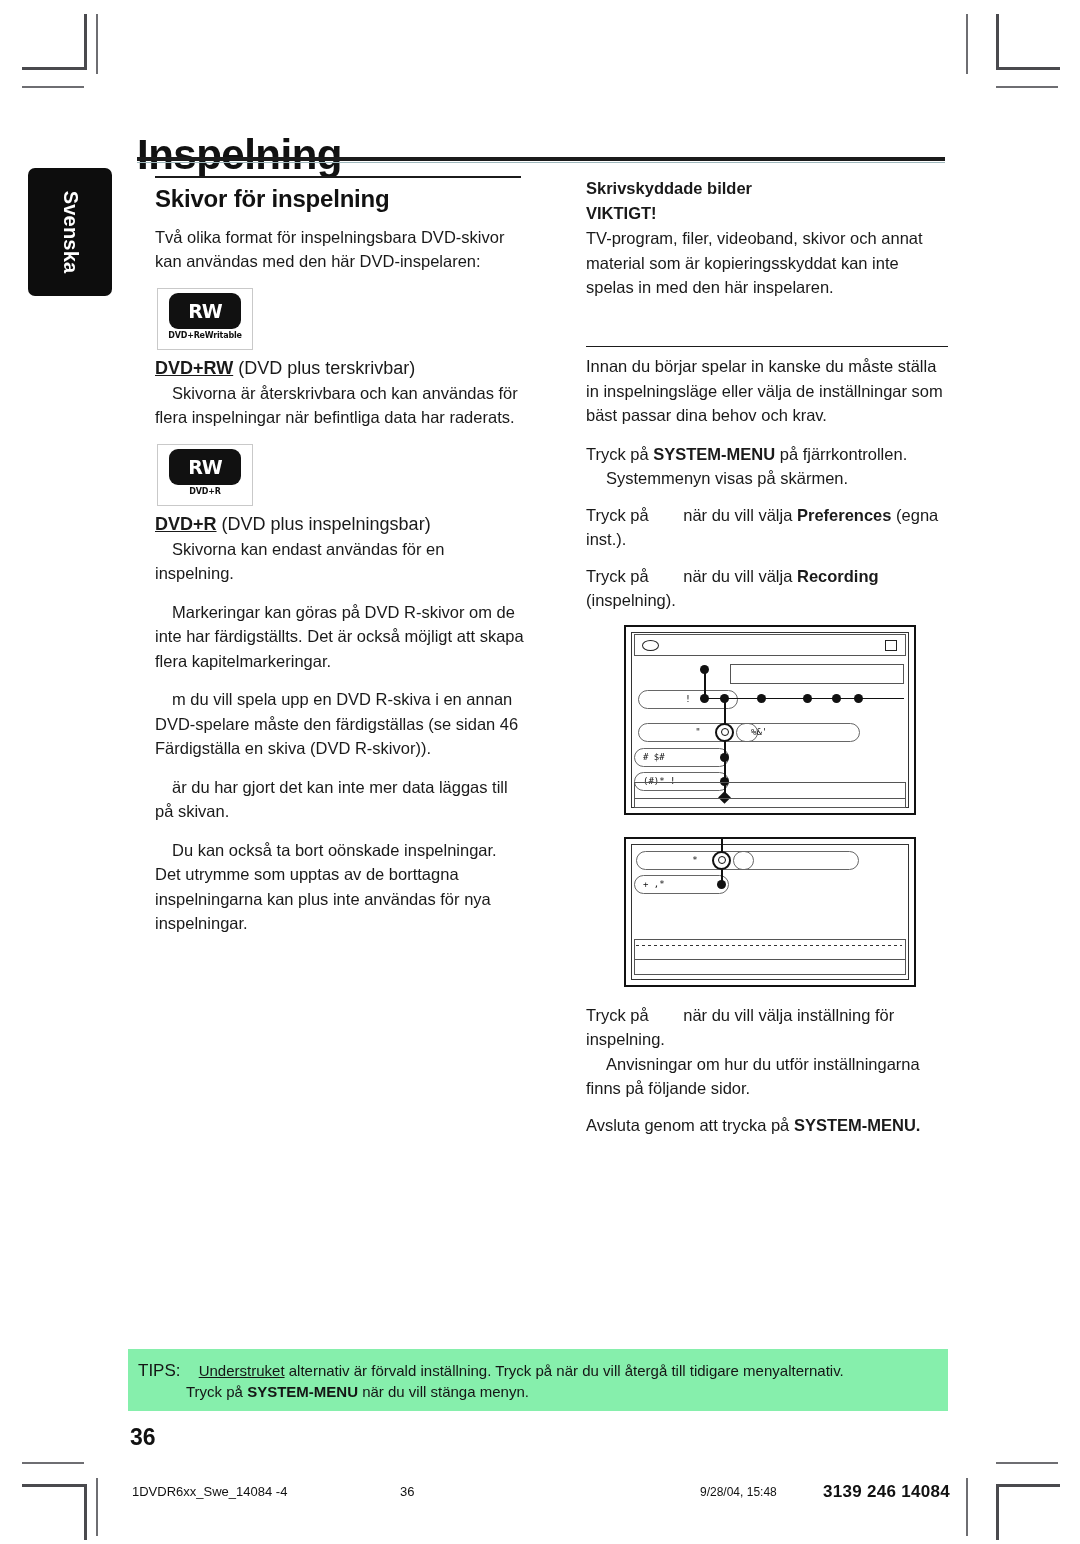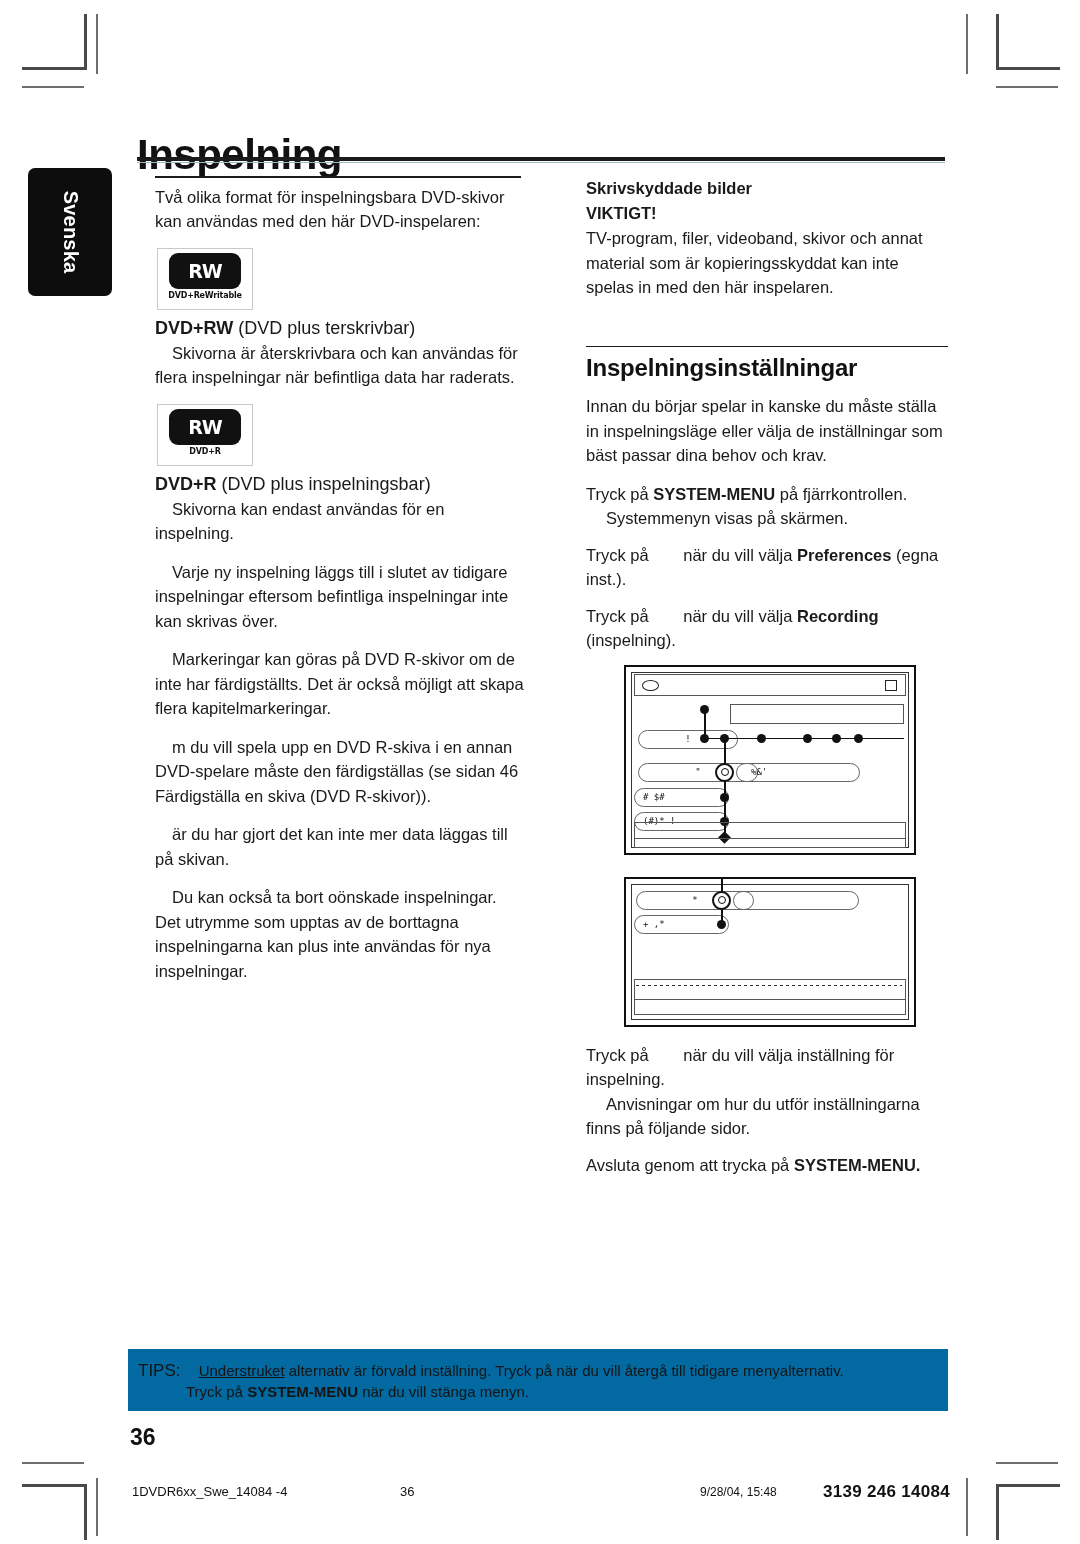--- a/index.html
+++ b/index.html
@@ -113,21 +113,21 @@
   p.body {
     font-size: 16.5px;
     line-height: 24.5px;
     margin: 0 0 14px 0;
     color: #1a1a1a;
   }
   p.body.tight { margin-bottom: 0; }
   p.body.indent { text-indent: 17px; }
 
   .b { font-weight: bold; }
-  .u-bold { font-weight: bold; }
+  .u-bold { font-weight: bold; text-decoration: underline; }
 
   
   .logo-box {
     width: 96px;
     height: 62px;
     border: 1px solid #c9c9c9;
     box-sizing: border-box;
     padding: 4px 4px 2px 4px;
     margin: 8px 0 8px 2px;
     background: #fff;
@@ -292,21 +292,21 @@
     background: repeating-linear-gradient(to right, #333 0 3px, transparent 3px 6px);
   }
 
   
   .tips {
     position: absolute;
     left: 128px;
     top: 1349px;
     width: 820px;
     height: 62px;
-    background: #0369a1;
+    background: #86efac;
     box-sizing: border-box;
     padding: 11px 10px 0 10px;
   }
   .tips-line {
     font-size: 15px;
     line-height: 21px;
     color: #151515;
     white-space: nowrap;
   }
   .tips-label { font-size: 17px; }
@@ -374,20 +374,21 @@
     <span class="lang-text">Svenska</span>
   </div>
 
   <h1 class="page-title">Inspelning</h1>
   <div class="title-rule"></div>
   <div class="title-rule-thin"></div>
 
   <div class="col-left">
 
     <div class="sec-rule short"></div>
+    <h2 class="section-head">Skivor för inspelning</h2>
 
     <p class="body">Två olika format för inspelningsbara DVD-skivor kan användas med den här DVD-inspelaren:</p>
 
     <div class="logo-box">
       <div class="logo-badge">
         <span class="rw">RW</span>
       </div>
       <div class="logo-caption">DVD+ReWritable</div>
     </div>
     <p class="logo-title">
@@ -400,36 +401,34 @@
       <div class="logo-badge">
         <span class="rw">RW</span>
       </div>
       <div class="logo-caption">DVD+R</div>
     </div>
     <p class="logo-title">
       <span class="u-bold">DVD+R</span>
       <span>(DVD  plus  inspelningsbar)</span>
     </p>
     <p class="body indent">Skivorna kan endast användas för en inspelning.</p>
-    <p class="body indent">Varje ny inspelning läggs till i slutet av tidigare inspelningar eftersom befintliga inspelningar inte kan skrivas över.</p>
     <p class="body indent">Markeringar kan göras på DVD  R-skivor om de inte har färdigställts. Det är också möjligt att skapa flera kapitelmarkeringar.</p>
     <p class="body indent">m du vill spela upp en DVD  R-skiva i en annan DVD-spelare måste den färdigställas (se sidan 46 Färdigställa en skiva (DVD  R-skivor)).</p>
     <p class="body indent">är du har gjort det kan inte mer data läggas till på skivan.</p>
     <p class="body indent">Du kan också ta bort oönskade inspelningar. Det utrymme som upptas av de borttagna inspelningarna kan plus inte användas för nya inspelningar.</p>
   </div>
 
   <div class="col-right">
 
     <p class="body tight"><span class="b">Skrivskyddade bilder</span></p>
     <p class="body tight"><span class="b">VIKTIGT!</span></p>
     <p class="body" style="margin-top:1px;">TV-program, filer, videoband, skivor och annat material som är kopieringsskyddat kan inte spelas in med den här inspelaren.</p>
 
     <div style="height:32px;"></div>
     <div class="sec-rule"></div>
-    <h2 class="section-head">Inspelningsinställningar</h2>
 
     <p class="body">Innan du börjar spelar in kanske du måste ställa in inspelningsläge eller välja de inställningar som bäst passar dina behov och krav.</p>
 
     <p class="step">
       <span>Tryck på </span><span class="b">SYSTEM-MENU</span><span> på fjärrkontrollen.</span>
       <span class="sub">Systemmenyn visas på skärmen.</span>
     </p>
 
     <p class="step">
       <span>Tryck på </span><span class="gapkey"></span><span>när du vill välja  </span><span class="b">Preferences</span><span> (egna inst.).</span>

